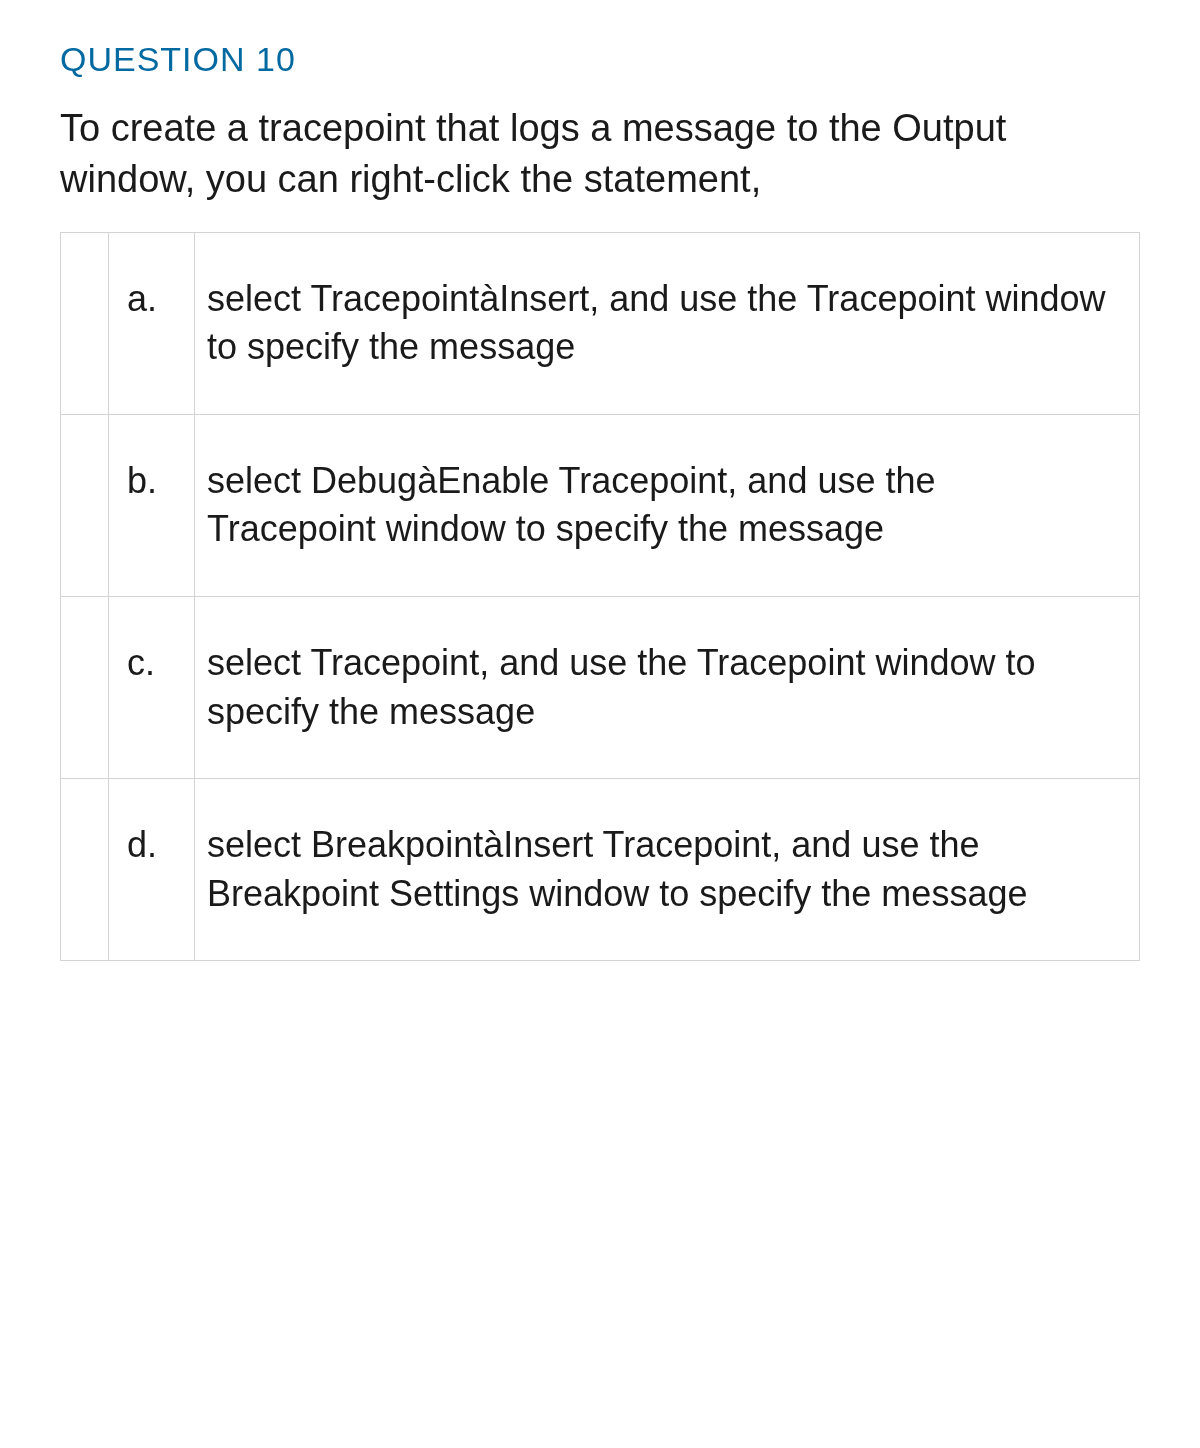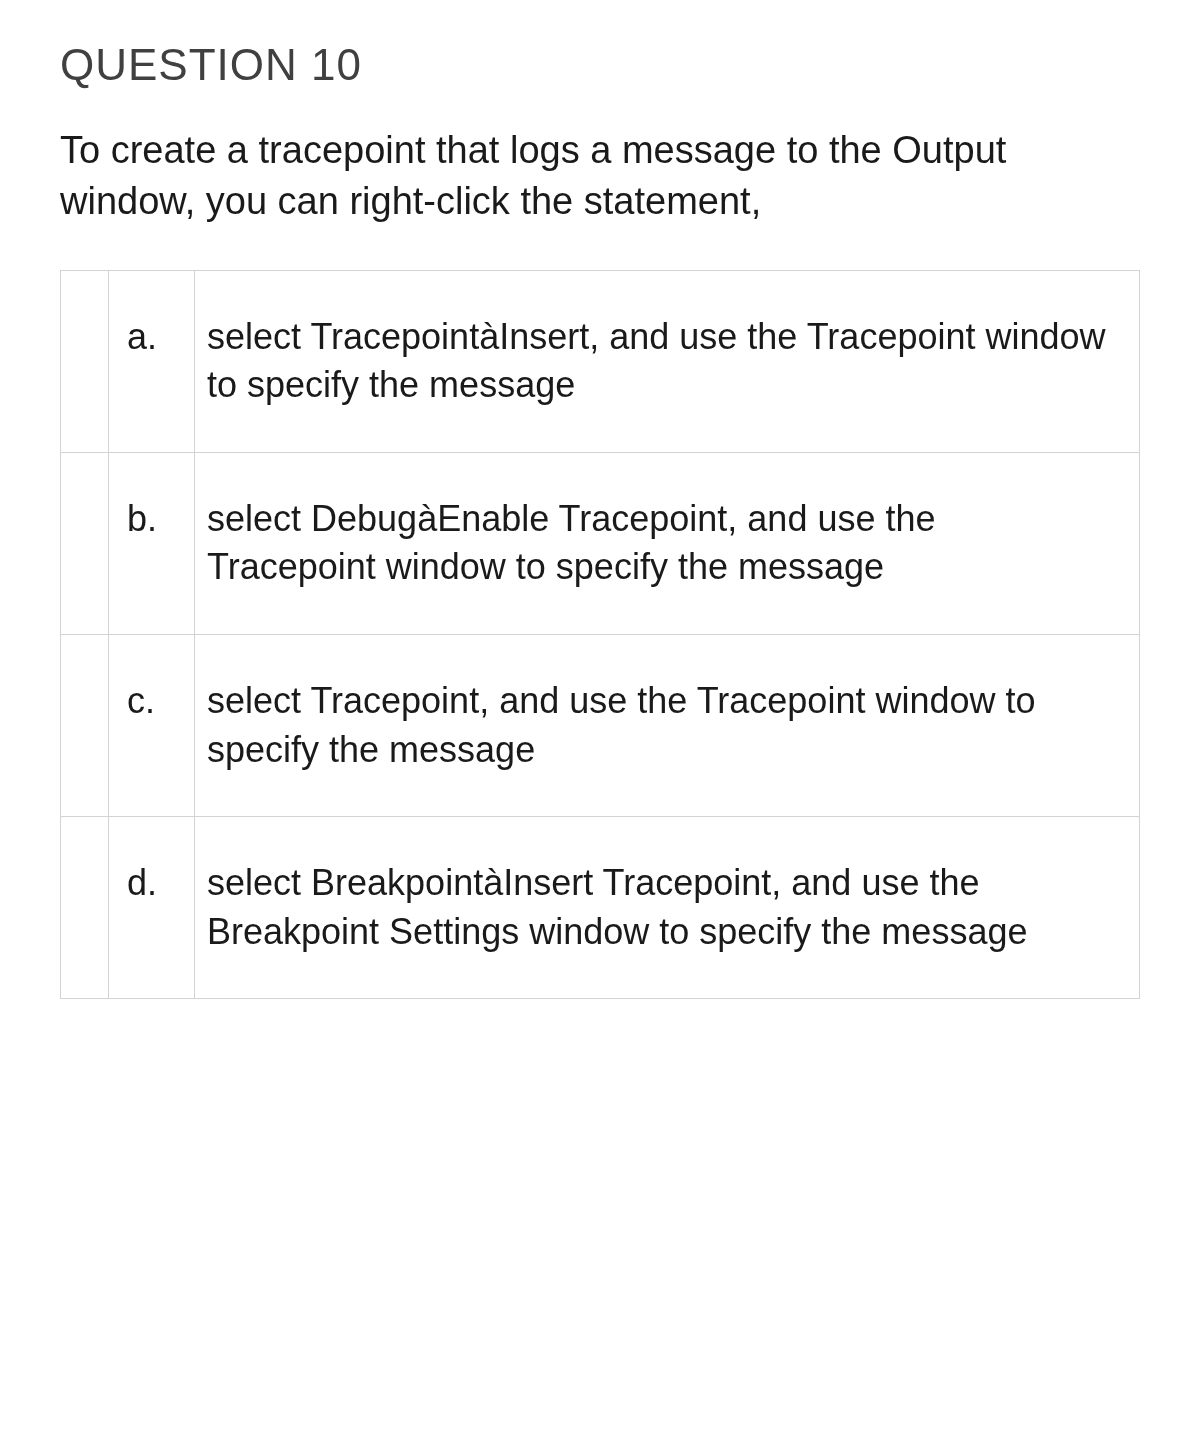--- a/index.html
+++ b/index.html
@@ -8,31 +8,31 @@
       box-sizing: border-box;
     }
     body {
       font-family: -apple-system, BlinkMacSystemFont, "Segoe UI", Arial, sans-serif;
       background: #ffffff;
       color: #1a1a1a;
       padding: 40px 60px;
       width: 1200px;
     }
     .question-number {
-      font-size: 44px;
+      font-size: 34px;
       font-weight: 400;
       letter-spacing: 1px;
-      margin-bottom: 35px;
-      color: #404040;
+      margin-bottom: 24px;
+      color: #0369a1;
     }
     .question-text {
       font-size: 38px;
       font-weight: 400;
       line-height: 1.35;
-      margin-bottom: 42px;
+      margin-bottom: 26px;
       color: #1a1a1a;
     }
     .answers-table {
       width: 100%;
       border-collapse: collapse;
     }
     .answers-table td {
       border: 1px solid #d3d3d3;
       padding: 42px 24px;
       vertical-align: top;

